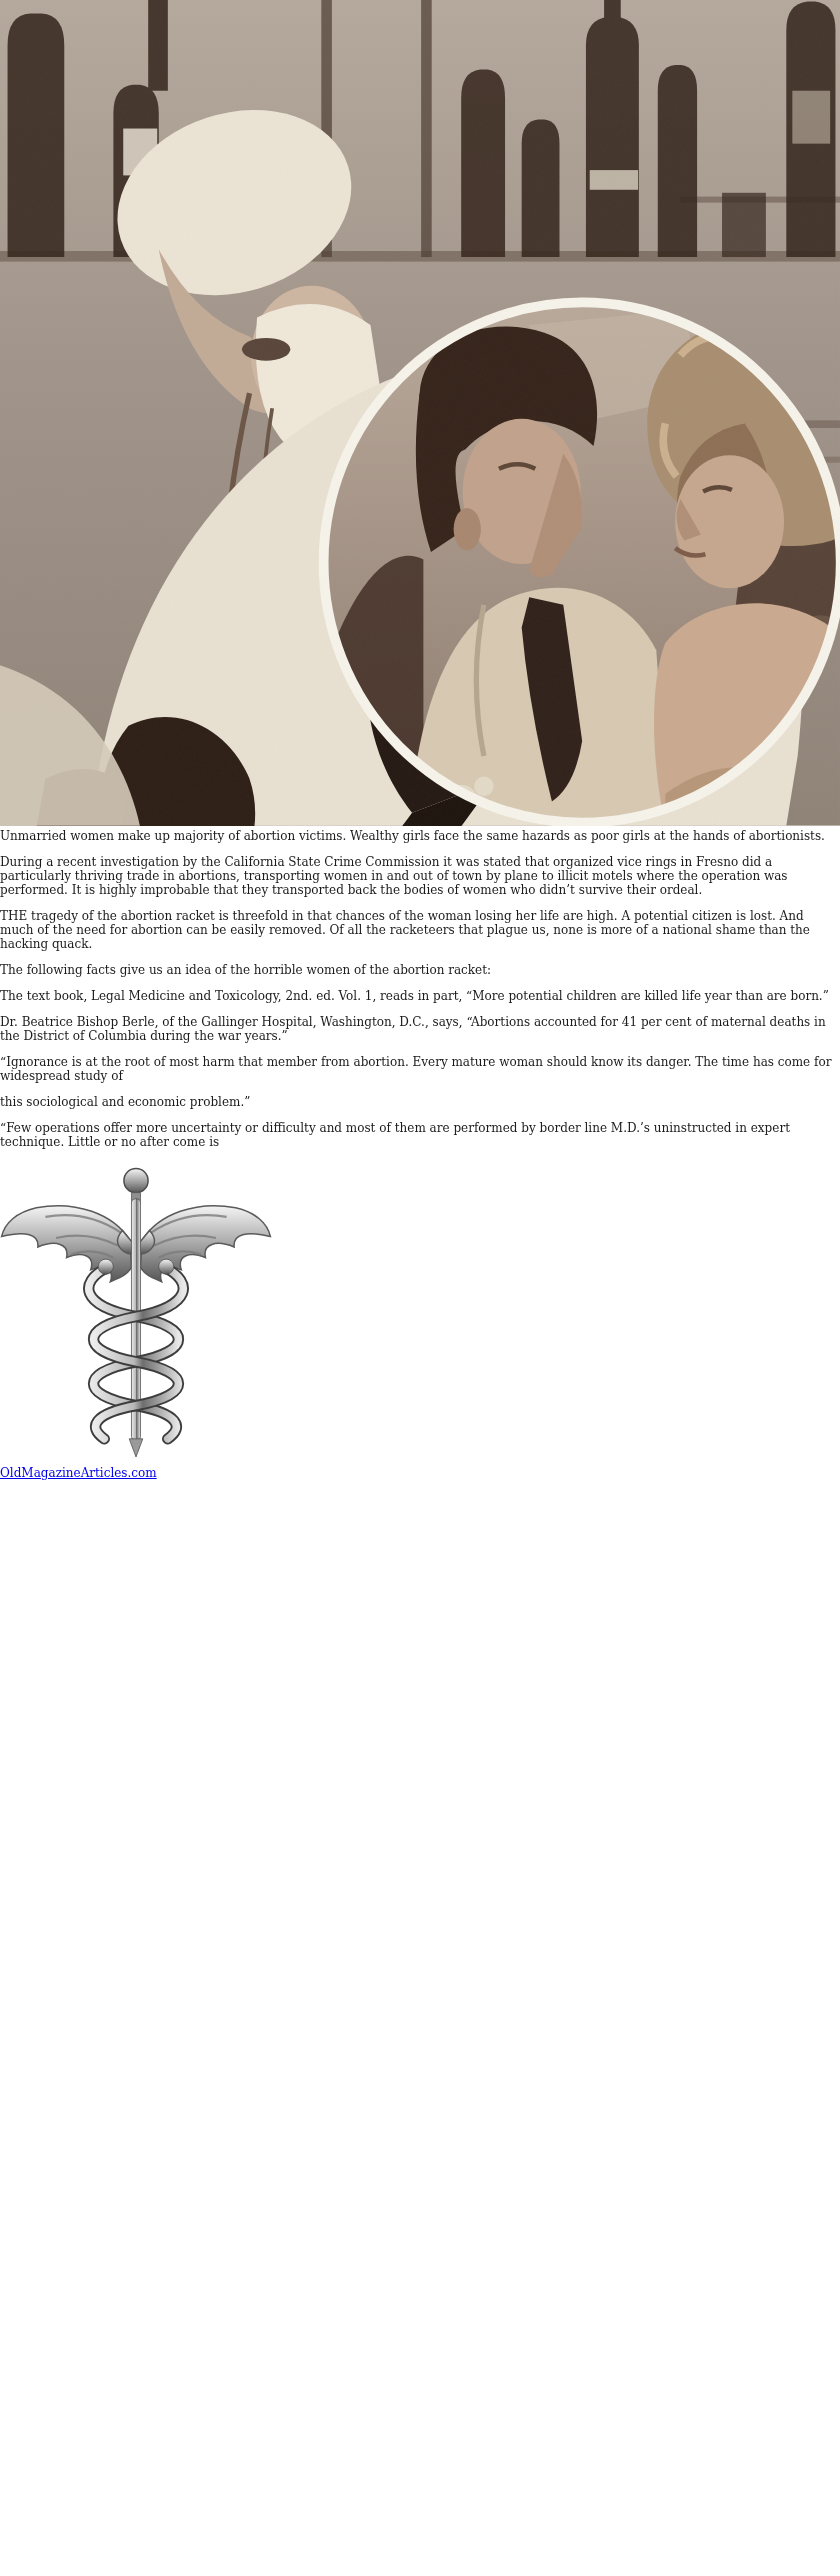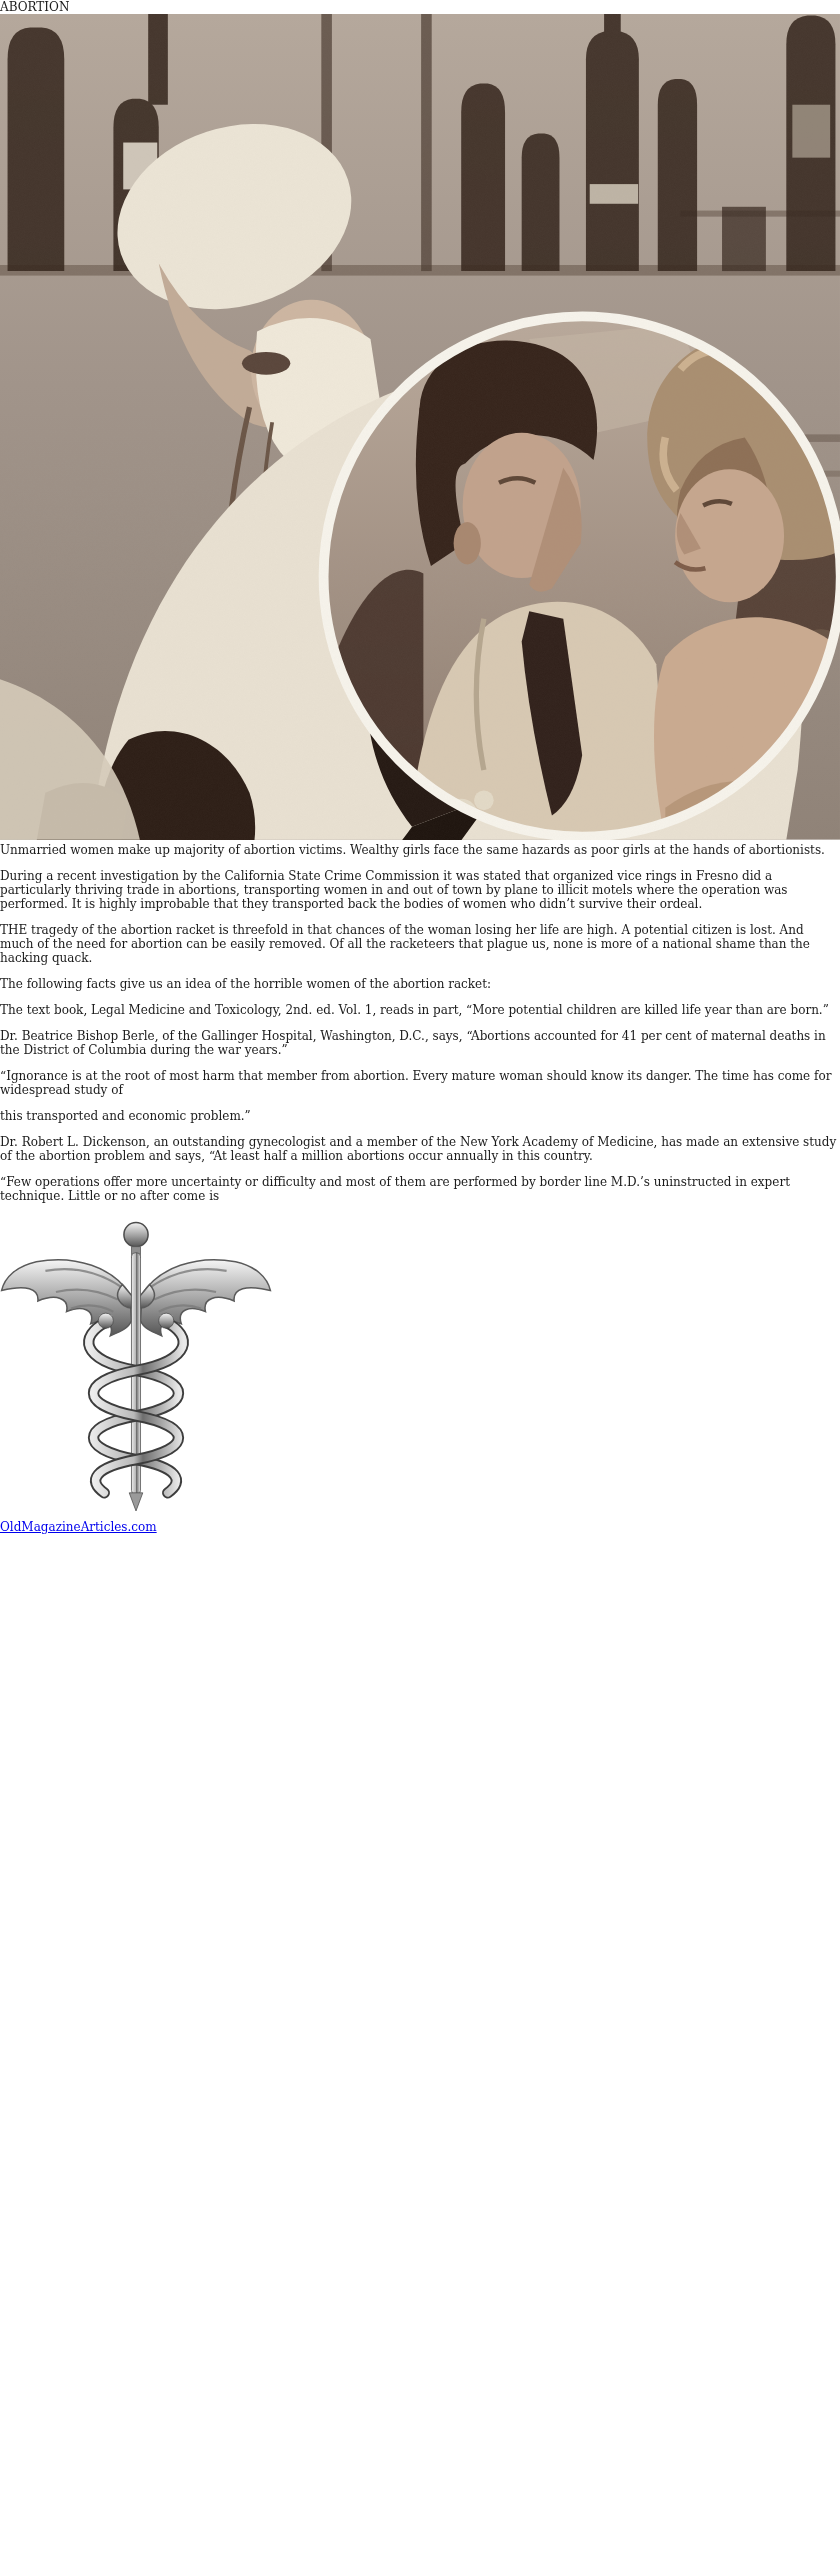--- a/index.html
+++ b/index.html
@@ -47,21 +47,20 @@
 
   .smudge{position:absolute;top:977px;left:656px;width:144px;height:3px;
           background:repeating-linear-gradient(90deg,#c9c9c9 0 26px,transparent 26px 53px);}
 </style>
 </head>
 <body>
 
 <div class="page">
 
 
-  <div class="title">ABORTION</div>
 
   <div class="photo">
     <svg viewBox="0 0 1111 1092" preserveAspectRatio="none">
       <defs>
         <linearGradient id="bgGrad" x1="0" y1="0" x2="0" y2="1">
           <stop offset="0" stop-color="#b5a89c"></stop>
           <stop offset="0.45" stop-color="#a1948a"></stop>
           <stop offset="1" stop-color="#8f8277"></stop>
         </linearGradient>
         <linearGradient id="ovalGrad" x1="0" y1="0" x2="0" y2="1">
@@ -172,22 +171,21 @@
 
     <p class="drop-para no-indent"><span class="dropcap">T</span><span class="small-caps">HE</span><span> tragedy of the abortion racket is threefold in that chances of the woman losing her life are high. A potential citizen is lost. And much of the need for abortion can be easily removed. Of all the racketeers that plague us, none is more of a national shame than the hacking quack.</span></p>
 
     <p>The following facts give us an idea of the horrible women of the abortion racket:</p>
     <p>The text book, Legal Medicine and Toxicology, 2nd. ed. Vol. 1, reads in part, “More potential children are killed life year than are born.”</p>
     <p>Dr. Beatrice Bishop Berle, of the Gallinger Hospital, Washington, D.C., says, “Abortions accounted for 41 per cent of maternal deaths in the District of Columbia during the war years.”</p>
     <p>“Ignorance is at the root of most harm that member from abortion. Every mature woman should know its danger. The time has come for widespread study of</p>
 
     <div class="cols">
       <div class="col-text">
-        <p class="no-indent">this transported and economic problem.”</p>
-        <p>Dr. Robert L. Dickenson, an outstanding gynecologist and a member of the New York Academy of Medicine, has made an extensive study of the abortion problem and says, “At least half a million abortions occur annually in this country.</p>
+        <p class="no-indent">this sociological and economic problem.”</p>
         <p>“Few operations offer more uncertainty or difficulty and most of them are performed by border line M.D.’s uninstructed in expert technique. Little or no after come is</p>
       </div>
       <div class="col-img">
         <svg width="272" height="302" viewBox="0 0 360 400">
           <defs>
             <linearGradient id="metalH" x1="0" y1="0" x2="1" y2="0">
               <stop offset="0" stop-color="#ededed"></stop>
                 <stop offset="0.45" stop-color="#b9b9b9"></stop>
               <stop offset="0.55" stop-color="#6e6e6e"></stop>
                 <stop offset="1" stop-color="#e8e8e8"></stop>

